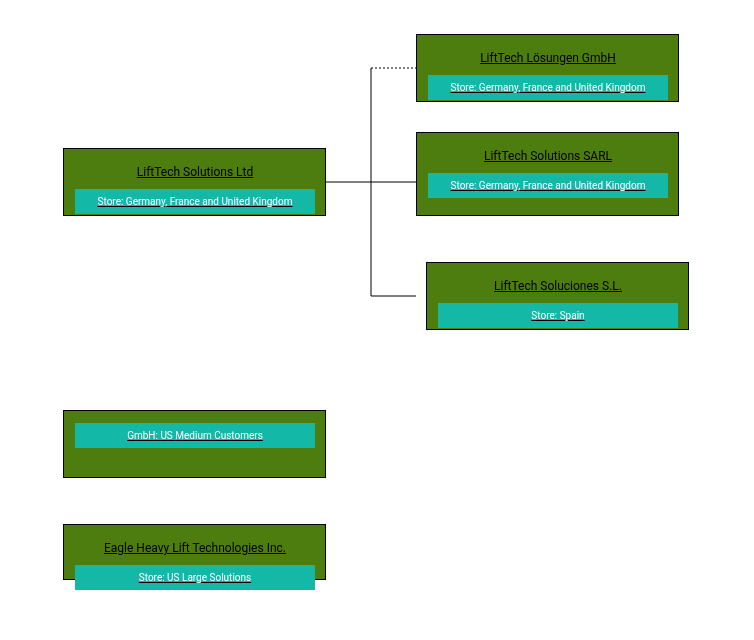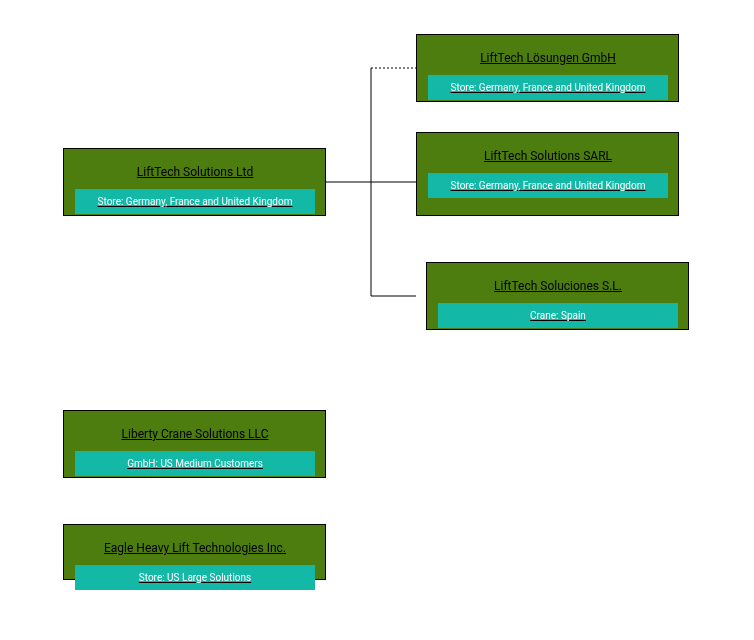--- a/index.html
+++ b/index.html
@@ -69,24 +69,23 @@
   <div class="store-badge">Store: Germany, France and United Kingdom</div>
 </div>
 
 <div class="node" style="left:416px; top:132px; width:263px; height:84px;">
   <div class="node-title">LiftTech Solutions SARL</div>
   <div class="store-badge">Store: Germany, France and United Kingdom</div>
 </div>
 
 <div class="node" style="left:426px; top:262px; width:263px; height:68px;">
   <div class="node-title">LiftTech Soluciones S.L.</div>
-  <div class="store-badge">Crane: Spain</div>
+  <div class="store-badge">Store: Spain</div>
 </div>
 
 <div class="node" style="left:63px; top:410px; width:263px; height:68px;">
-  <div class="node-title">Liberty Crane Solutions LLC</div>
   <div class="store-badge">GmbH: US Medium Customers</div>
 </div>
 
 <div class="node" style="left:63px; top:524px; width:263px; height:56px;">
   <div class="node-title">Eagle Heavy Lift Technologies Inc.</div>
   <div class="store-badge">Store: US Large Solutions</div>
 </div>
 
 </body></html>

